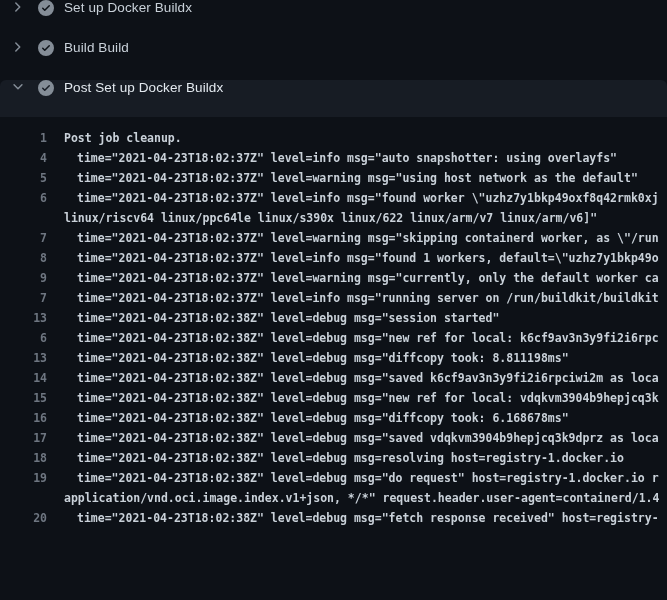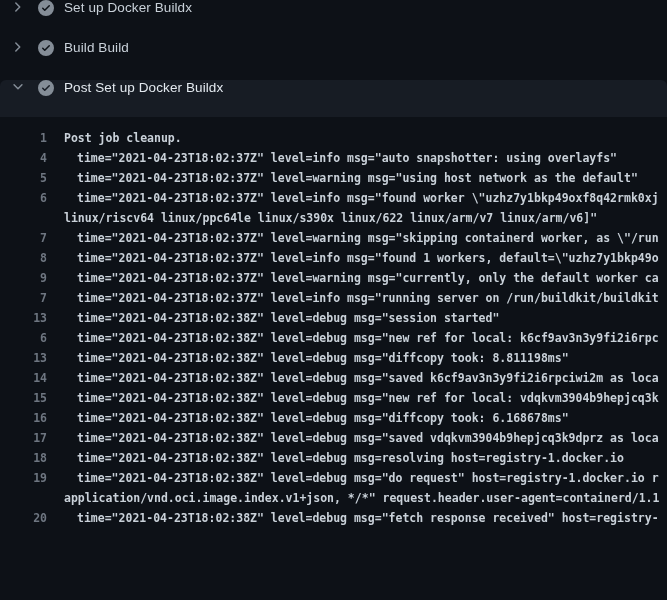--- a/index.html
+++ b/index.html
@@ -136,16 +136,16 @@
       <div class="lrow"><span class="ln">7</span><span class="lt pad-step kind-output">time="2021-04-23T18:02:37Z" level=info msg="running server on /run/buildkit/buildkit</span></div>
       <div class="lrow"><span class="ln">13</span><span class="lt pad-step kind-output">time="2021-04-23T18:02:38Z" level=debug msg="session started"</span></div>
       <div class="lrow"><span class="ln">6</span><span class="lt pad-step kind-output">time="2021-04-23T18:02:38Z" level=debug msg="new ref for local: k6cf9av3n3y9fi2i6rpc</span></div>
       <div class="lrow"><span class="ln">13</span><span class="lt pad-step kind-output">time="2021-04-23T18:02:38Z" level=debug msg="diffcopy took: 8.811198ms"</span></div>
       <div class="lrow"><span class="ln">14</span><span class="lt pad-step kind-output">time="2021-04-23T18:02:38Z" level=debug msg="saved k6cf9av3n3y9fi2i6rpciwi2m as loca</span></div>
       <div class="lrow"><span class="ln">15</span><span class="lt pad-step kind-output">time="2021-04-23T18:02:38Z" level=debug msg="new ref for local: vdqkvm3904b9hepjcq3k</span></div>
       <div class="lrow"><span class="ln">16</span><span class="lt pad-step kind-output">time="2021-04-23T18:02:38Z" level=debug msg="diffcopy took: 6.168678ms"</span></div>
       <div class="lrow"><span class="ln">17</span><span class="lt pad-step kind-output">time="2021-04-23T18:02:38Z" level=debug msg="saved vdqkvm3904b9hepjcq3k9dprz as loca</span></div>
       <div class="lrow"><span class="ln">18</span><span class="lt pad-step kind-output">time="2021-04-23T18:02:38Z" level=debug msg=resolving host=registry-1.docker.io</span></div>
       <div class="lrow"><span class="ln">19</span><span class="lt pad-step kind-output">time="2021-04-23T18:02:38Z" level=debug msg="do request" host=registry-1.docker.io r</span></div>
-      <div class="lrow"><span class="ln"></span><span class="lt pad-group kind-wrap">application/vnd.oci.image.index.v1+json, */*" request.header.user-agent=containerd/1.1</span></div>
+      <div class="lrow"><span class="ln"></span><span class="lt pad-group kind-wrap">application/vnd.oci.image.index.v1+json, */*" request.header.user-agent=containerd/1.4</span></div>
       <div class="lrow"><span class="ln">20</span><span class="lt pad-step kind-output">time="2021-04-23T18:02:38Z" level=debug msg="fetch response received" host=registry-</span></div>
     </div>
 </div>
 
 </body></html>

